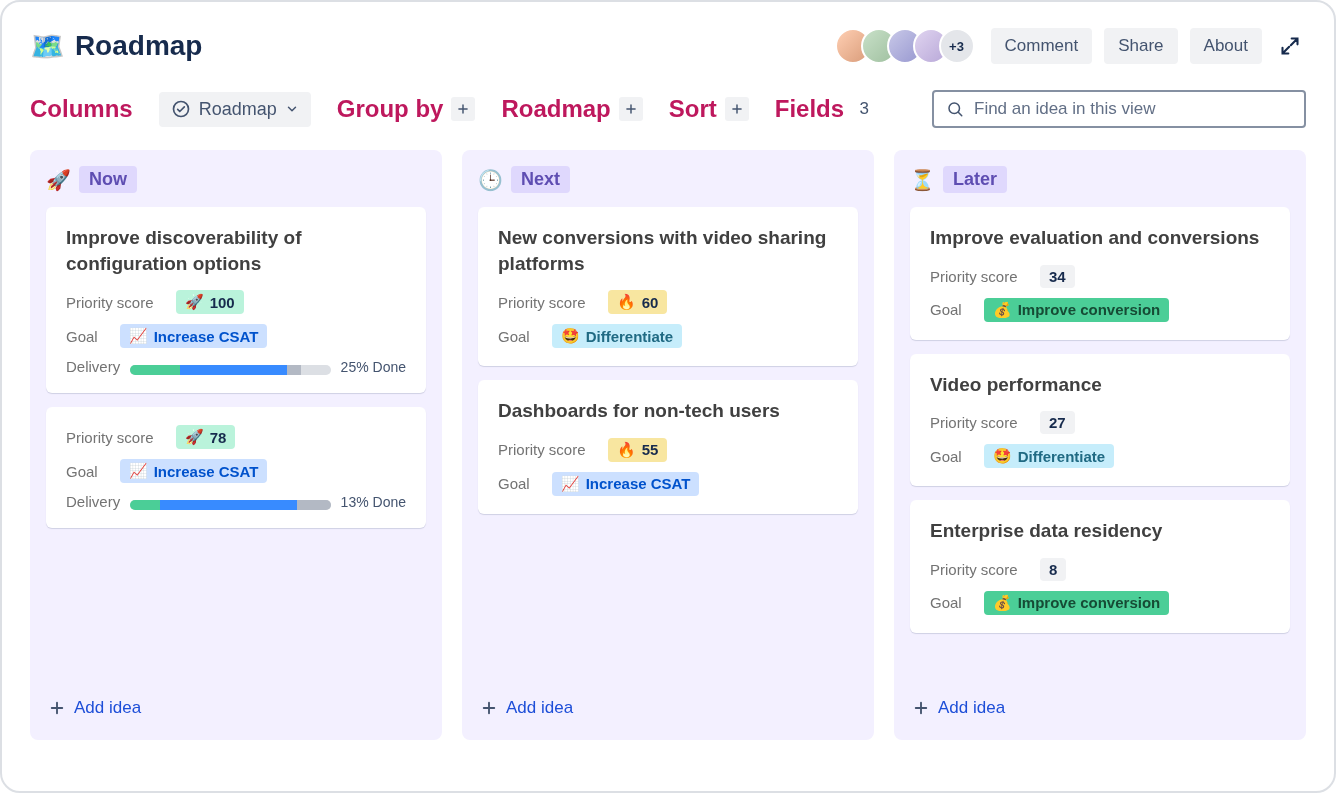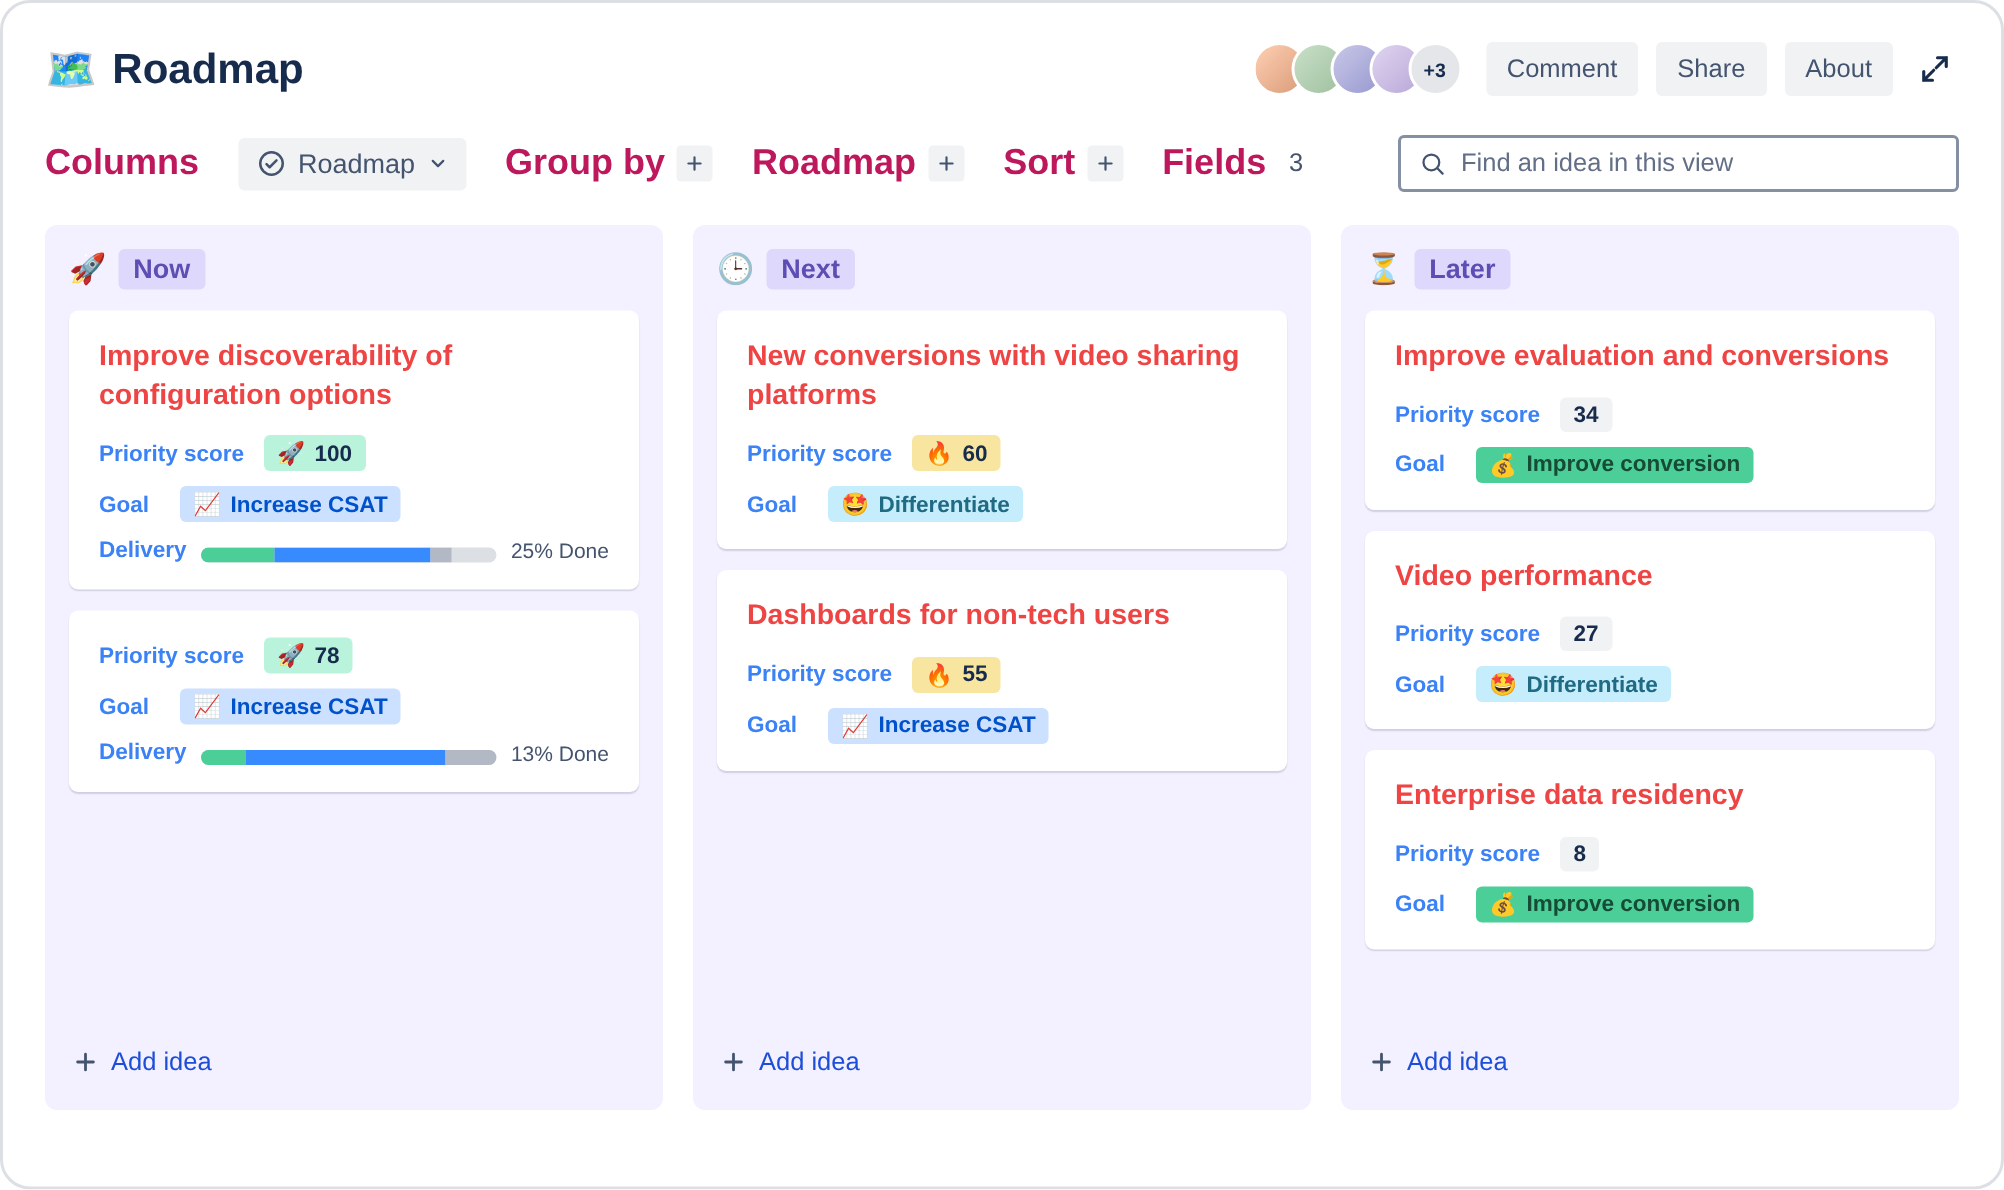--- a/index.html
+++ b/index.html
@@ -67,24 +67,24 @@
     .col-head{ display:flex; align-items:center; gap:8px; }
     .col-head .emoji{ font-size:20px; }
     .col-title{
       background:#DFD8FD; border-radius:4px; padding:3px 10px;
       font-size:18px; font-weight:700; color:#5E4DB2;
     }
     .card{
       background:#fff; border-radius:6px; padding:18px 20px 18px 20px;
       box-shadow: 0 1px 1px rgba(9,30,66,0.15);
     }
-    .card h3{ font-size:19px; font-weight:600; color:#ef4444; line-height:1.35; margin-bottom:14px;}
+    .card h3{ font-size:19px; font-weight:600; color:#404040; line-height:1.35; margin-bottom:14px;}
     .field-row{ display:flex; align-items:center; gap:10px; margin-bottom:10px;}
     .field-row:last-child{margin-bottom:0;}
-    .field-label{ font-size:15px; color:#3b82f6; min-width:44px;font-weight:bold;}
+    .field-label{ font-size:15px; color:#737373; min-width:44px;}
     .field-label.ps{ min-width: 100px; }
     .pill{
       display:inline-flex; align-items:center; gap:6px; border-radius:4px; padding:3px 9px;
       font-size:15px; font-weight:700;
     }
     .pill.green{ background:#BAF3DB; color:#172B4D; }
     .pill.yellow{ background:#F8E6A0; color:#172B4D; }
     .pill.gray{ background:#F1F2F4; color:#172B4D; }
     .goal-pill{
       display:inline-flex; align-items:center; gap:6px; border-radius:4px; padding:3px 9px;

